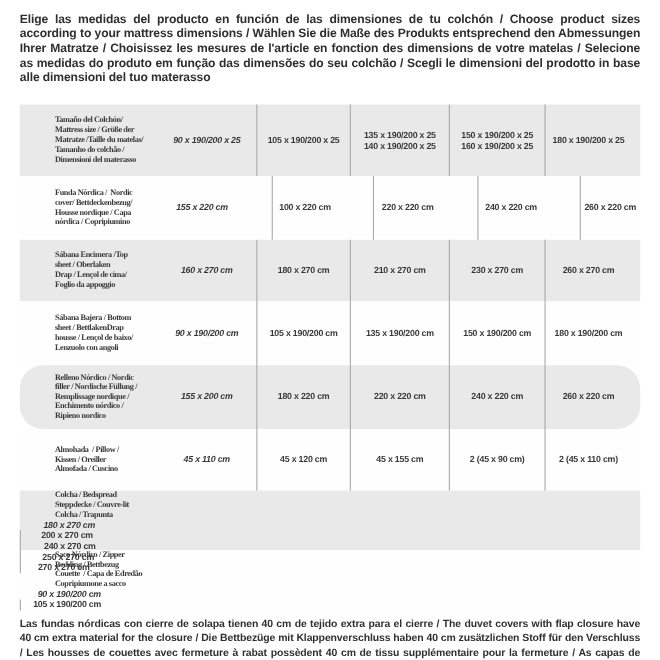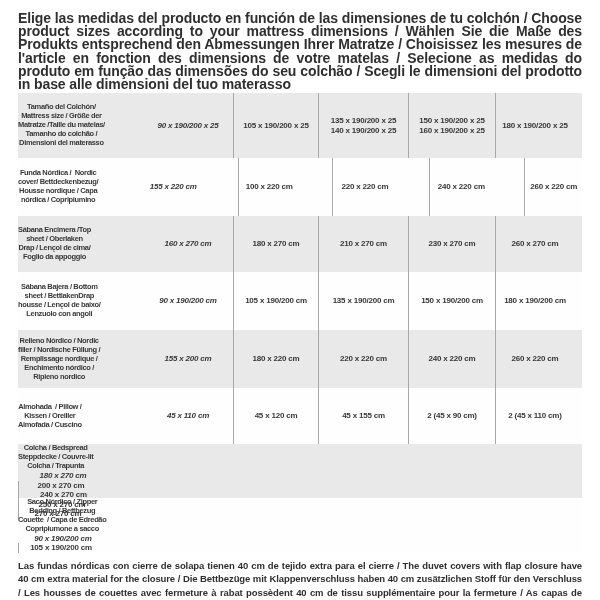--- a/index.html
+++ b/index.html
@@ -6,63 +6,65 @@
   body {
     width: 600px; height: 600px;
     background: #ffffff;
     font-family: "Liberation Sans", sans-serif;
     color: #2e2e2e;
     overflow: hidden;
   }
   .page { padding: 12px 18px 0 18px; }
 
   .intro {
-    margin: 0 0 2px 0;
-    font-size: 14px;
+    margin: 0 0 17px 0;
+    font-size: 11px;
     font-weight: bold;
     line-height: 13.2px;
     text-align: justify;
     letter-spacing: -0.1px;
     color: #2f2f2f;
   }
 
   .size-table { width: 564px; }
   .row { display: flex; }
   .row:nth-child(odd) { background: #e9e9e9; }
   .row:nth-child(even) { background: #fefefe; }
 
   .r0 { height: 65px; }
   .r1 { height: 58px; gap: 32px; }
   .r2 { height: 56px; }
   .r3 { height: 58px; }
-  .r4 { height: 58px; }
+  .r4 { height: 58px; border-radius: 21px; }
   .r5 { height: 56px; }
   .r6 { height: 54px; flex-direction: column; }
   .r7 { height: 55px; flex-direction: column; }
 
   .cell {
     box-sizing: border-box;
     display: flex;
     align-items: center;
     justify-content: center;
     font-size: 8px;
     font-weight: bold;
     line-height: 9.6px;
     letter-spacing: -0.2px;
     text-align: center;
     white-space: pre;
     color: #383838;
   }
   .c0 {
     width: 125px;
     justify-content: flex-start;
-    text-align: center;
+    text-align: left;
+    padding-left: 32px;
     font-size: 7.5px;
     line-height: 8.9px;
     letter-spacing: -0.35px;
+    font-family: Liberation Serif, serif;
   }
   .c1 { width: 90px; font-style: italic; }
   .c2 { width: 85px; border-left: 1px solid #a8a8a8; }
   .c3 { width: 90px; border-left: 1px solid #a8a8a8; }
   .c4 { width: 87px; border-left: 1px solid #a8a8a8; }
   .c5 { width: 79px; border-left: 1px solid #a8a8a8; }
 
   .footnote {
     margin: 6px 0 0 0;
     font-size: 9.5px;

